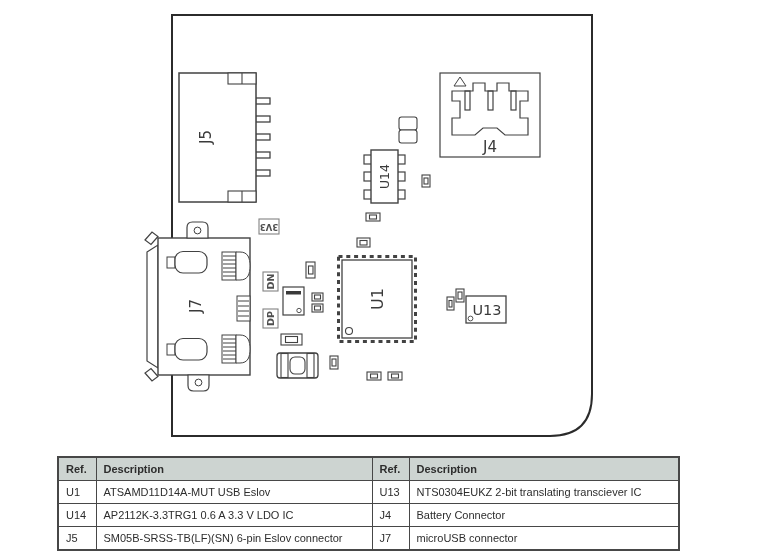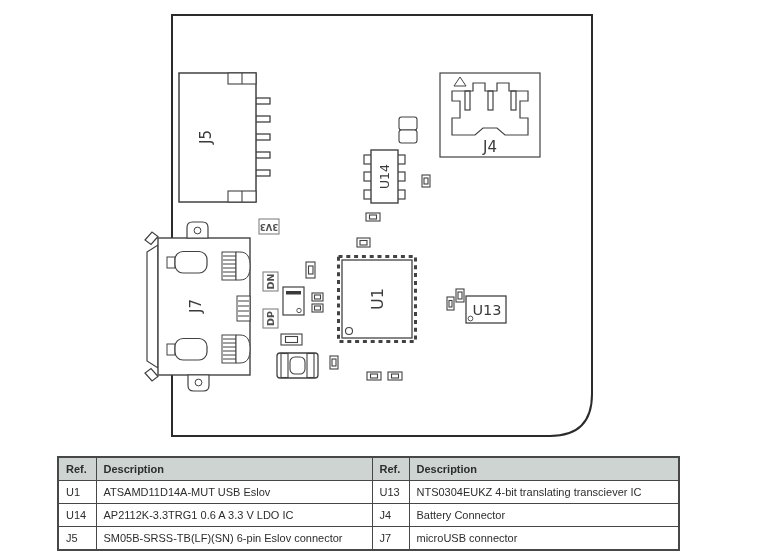--- a/index.html
+++ b/index.html
@@ -176,21 +176,21 @@
           <th style="background: rgb(205, 212, 209);">Description</th>
           <th style="background: rgb(205, 212, 209);">Ref.</th>
           <th style="background: rgb(205, 212, 209);">Description</th>
         </tr>
       </thead>
       <tbody>
         <tr>
           <td>U1</td>
           <td>ATSAMD11D14A-MUT USB Eslov</td>
           <td>U13</td>
-          <td>NTS0304EUKZ 4-bit translating transciever IC</td>
+          <td>NTS0304EUKZ 2-bit translating transciever IC</td>
         </tr>
         <tr>
           <td>U14</td>
           <td>AP2112K-3.3TRG1 0.6 A 3.3 V LDO IC</td>
           <td>J4</td>
           <td>Battery Connector</td>
         </tr>
         <tr>
           <td>J5</td>
           <td>SM05B-SRSS-TB(LF)(SN) 6-pin Eslov connector</td>

